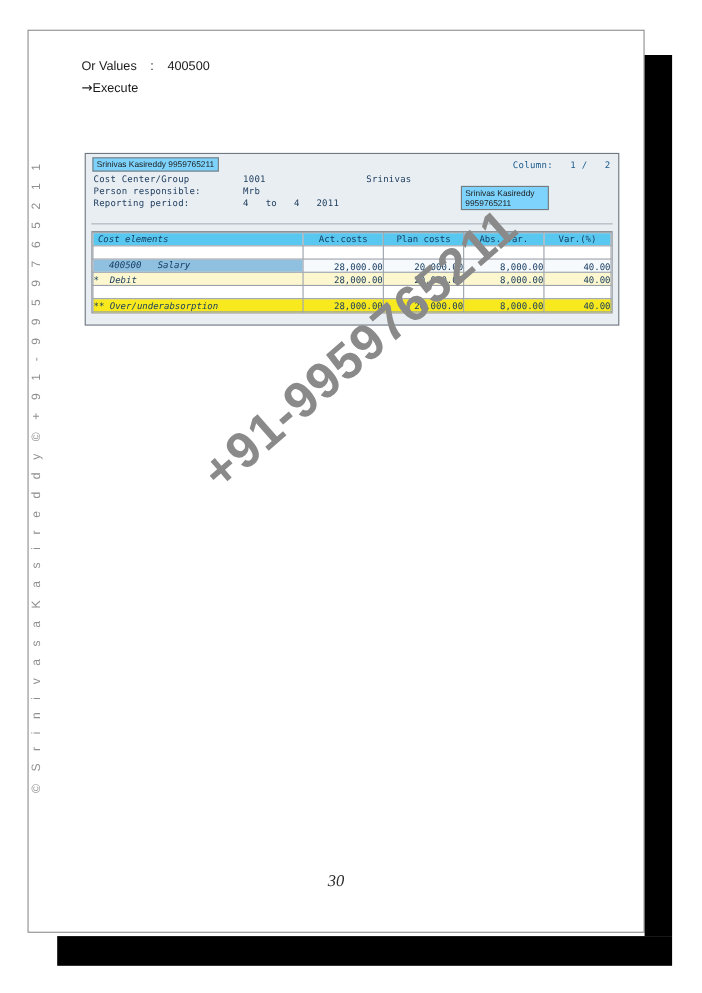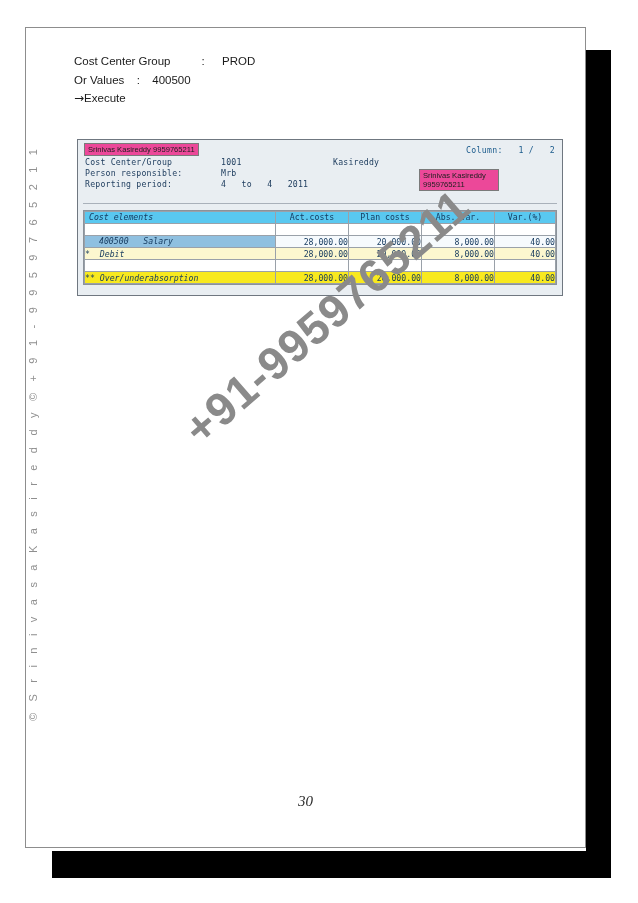--- a/index.html
+++ b/index.html
@@ -81,21 +81,21 @@
     color: #1b3a5c;
     padding: 3px 5px 4px 5px;
   }
   #sap-header {
     position: relative;
     background: #e9eef2;
     height: 60px;
     border-bottom: 1px solid #a9b1ba;
   }
   .annot-box {
-    background: #ec4899;
+    background: #7dd3fc;
     border: 1px solid #7a7a7a;
     color: #202020;
     font-family: "Liberation Sans", sans-serif;
     font-size: 7.6px;
     line-height: 9px;
     padding: 1px 3px;
     display: inline-block;
     white-space: nowrap;
   }
   #annot-top-left {
@@ -234,41 +234,38 @@
 </style>
 </head>
 <body>
 
 <div id="page-sheet"></div>
 <div id="black-band-right"></div>
 <div id="black-band-bottom"></div>
 
 <div id="instructions">
   <span class="instr-row">
-    <span class="instr-label w-lbl-b">Cost Center Group</span><span class="instr-colon w-col-b">:</span><span class="instr-value">PROD</span>
-  </span>
-  <span class="instr-row">
     <span class="instr-label">Or Values</span><span class="instr-colon" style="width:28px">:</span><span class="instr-value">400500</span>
   </span>
   <span class="instr-row">
     <span class="arrow-glyph">→</span><span>Execute</span>
   </span>
 </div>
 
 <div id="sap-window">
 
   <div id="sap-header">
 
     <span id="annot-top-left" class="annot-box">Srinivas Kasireddy 9959765211</span>
 
     <span id="column-indicator">Column:   1 /   2</span>
 
     <span class="hdr-line" id="hdr-l1">Cost Center/Group</span>
     <span class="hdr-line" id="hdr-v1">1001</span>
-    <span class="hdr-line" id="hdr-desc">Kasireddy</span>
+    <span class="hdr-line" id="hdr-desc">Srinivas</span>
 
     <span class="hdr-line" id="hdr-l2">Person responsible:</span>
     <span class="hdr-line" id="hdr-v2">Mrb</span>
 
     <span class="hdr-line" id="hdr-l3">Reporting period:</span>
     <span class="hdr-line" id="hdr-v3">4   to   4   2011</span>
 
     <span id="annot-right" class="annot-box">Srinivas Kasireddy 9959765211</span>
   </div>
 

